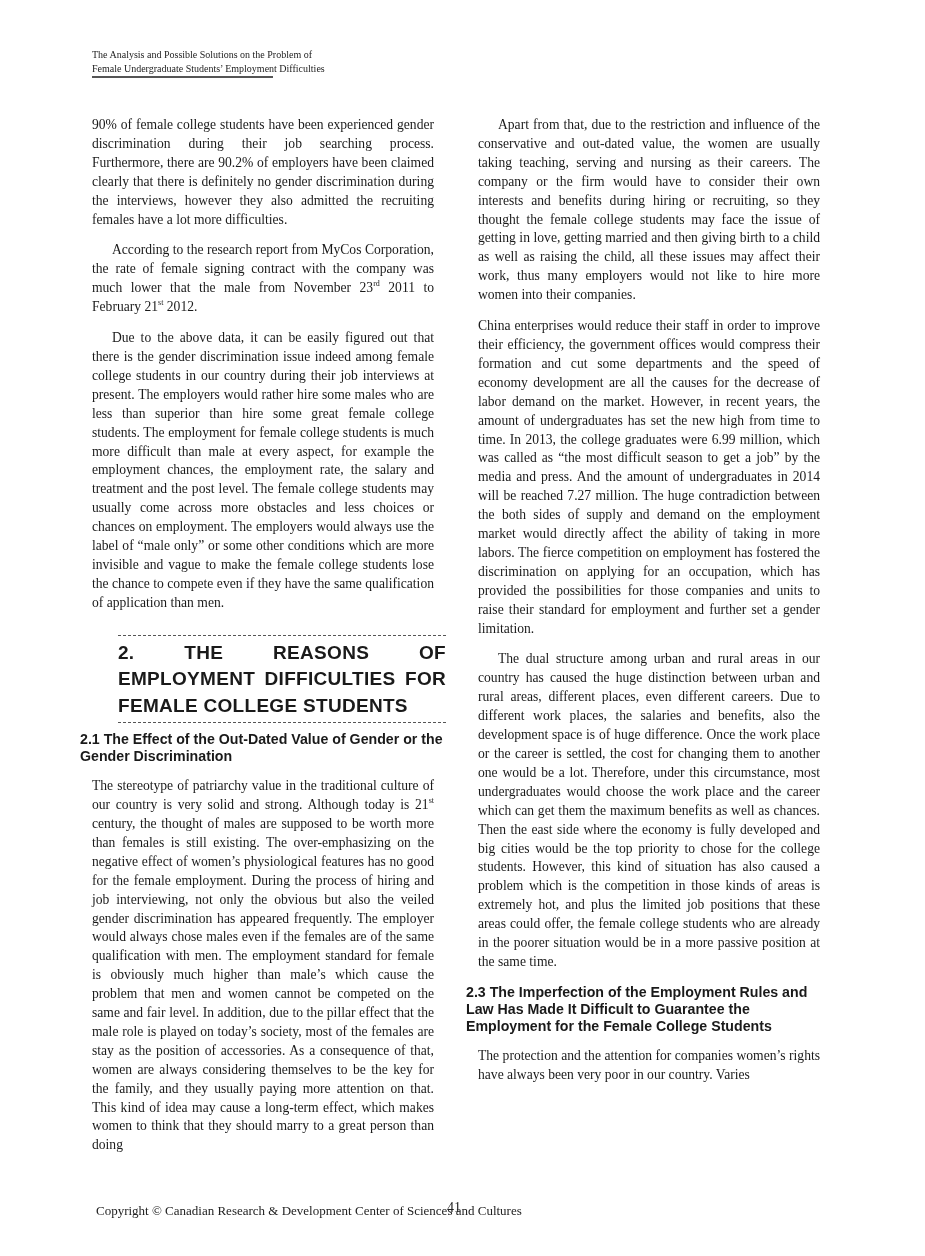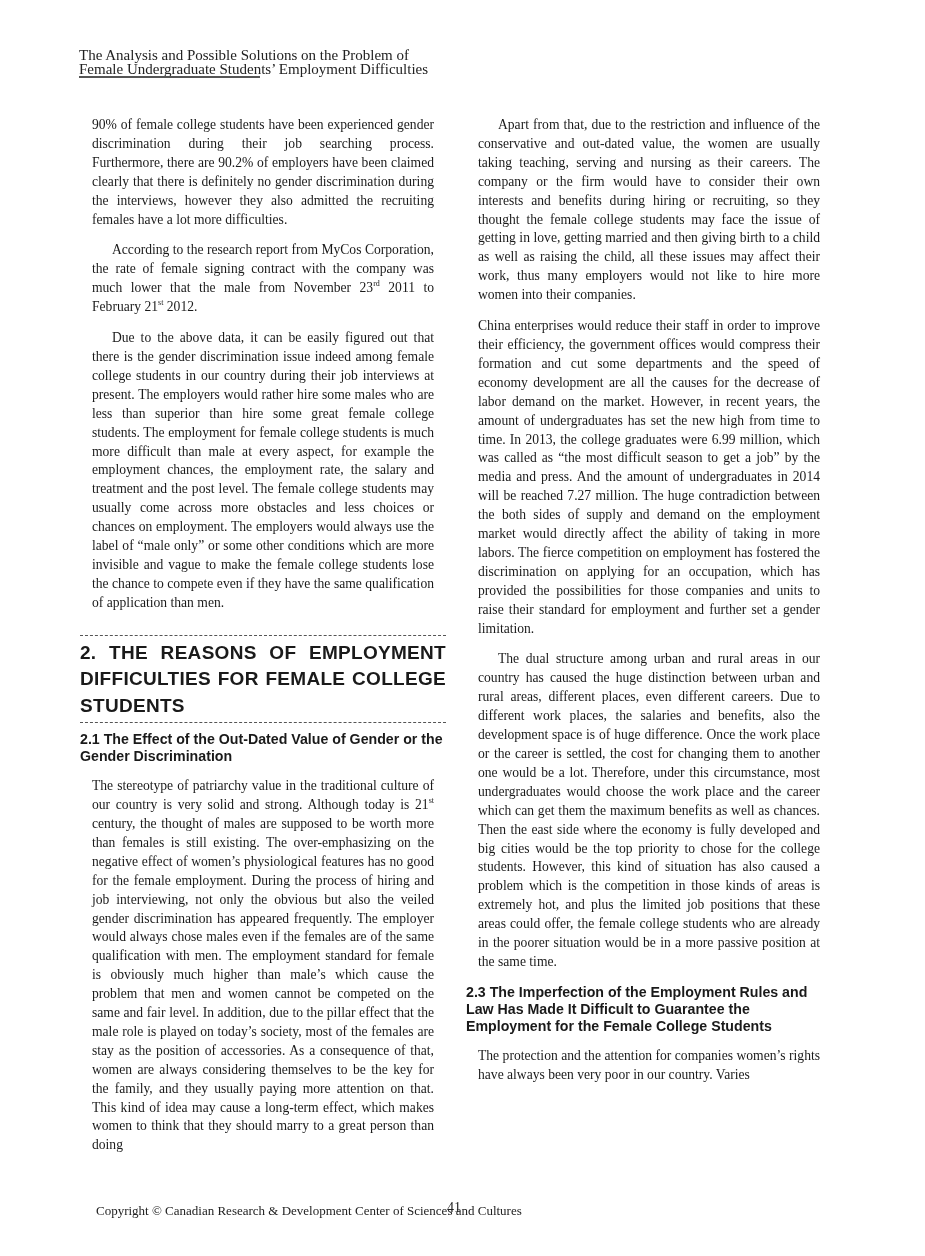--- a/index.html
+++ b/index.html
@@ -1,26 +1,26 @@
 <!DOCTYPE html>
 <html><head>
 <meta charset="utf-8">
 <style>
   html, body { margin: 0; padding: 0; background: #ffffff; }
   body { width: 925px; height: 1256px; position: relative; overflow: hidden; color: #1a1a1a; }
-  .running-head { position: absolute; left: 79px; top: 48px; font-family: "Liberation Serif", serif; font-size: 15px; line-height: 14px; color: #222; }
+  .running-head { position: absolute; left: 92px; top: 48px; font-family: "Liberation Serif", serif; font-size: 10px; line-height: 14px; color: #222; }
   .running-head .line2 { position: relative; display: inline-block; }
   .running-head .underline { position: absolute; left: 0; top: 14px; width: 181px; height: 1.5px; background: #555; }
   .col { position: absolute; top: 104px; width: 366px; font-family: "Liberation Serif", serif; font-size: 13.6px; line-height: 18.9px; text-align: justify; }
   .col.left { left: 80px; }
   .col.right { left: 466px; }
   .col p { margin: 12px; text-indent: 0; }
   .col p.indent { text-indent: 20px; }
   sup { font-size: 8px; line-height: 0; }
-  .h2-block { margin-top: 22px; border-top: 1px dashed #555; border-bottom: 1px dashed #555; padding: 4px 0 3px 0; }
+  .h2-block { margin-top: 22px; border-top: 1px dashed #555; border-bottom: 1px dashed #555; padding: 4px 0 3px 0; margin-left: 38px; }
   .h2 { font-family: "Liberation Sans", sans-serif; font-weight: bold; font-size: 19px; line-height: 26.5px; letter-spacing: 0.3px; text-align: justify; text-align-last: left; margin: 0; }
   .h3 { font-family: "Liberation Sans", sans-serif; font-weight: bold; font-size: 14.2px; line-height: 17px; margin: 8px 0 2px 0; text-align: left; }
   .footer { position: absolute; top: 1203px; left: 96px; font-family: "Liberation Serif", serif; font-size: 13px; color: #222; }
   .page-num { position: absolute; top: 1200px; left: 447px; font-family: "Liberation Serif", serif; font-size: 14px; color: #222; }
 </style>
 </head>
 <body>
 
 <div class="running-head">
   <div>The Analysis and Possible Solutions on the Problem of</div>

